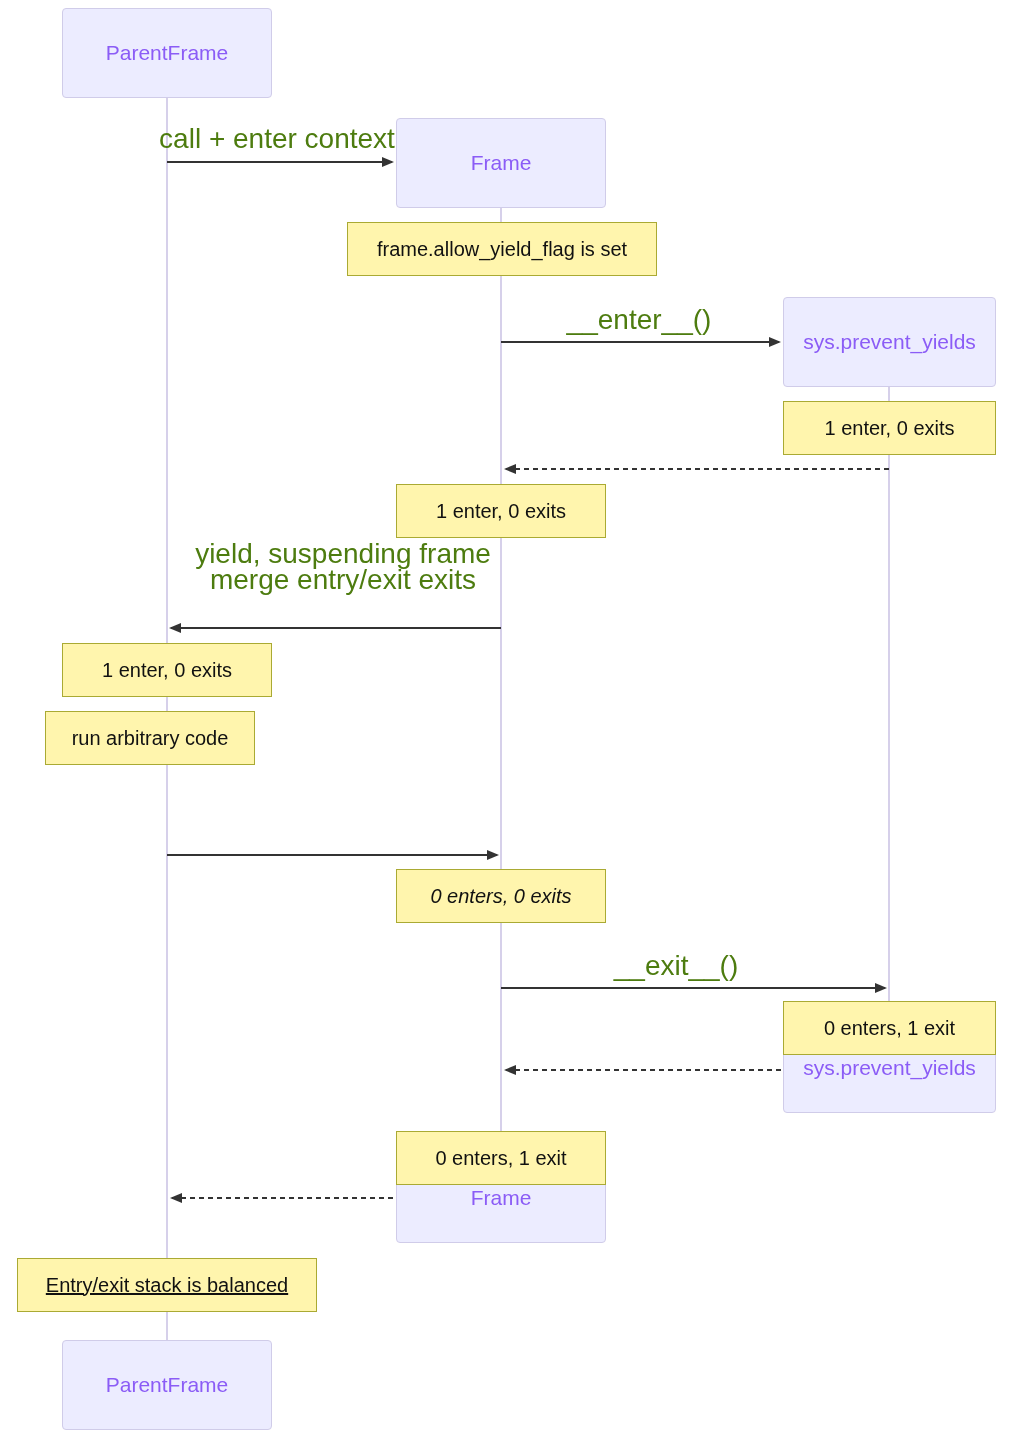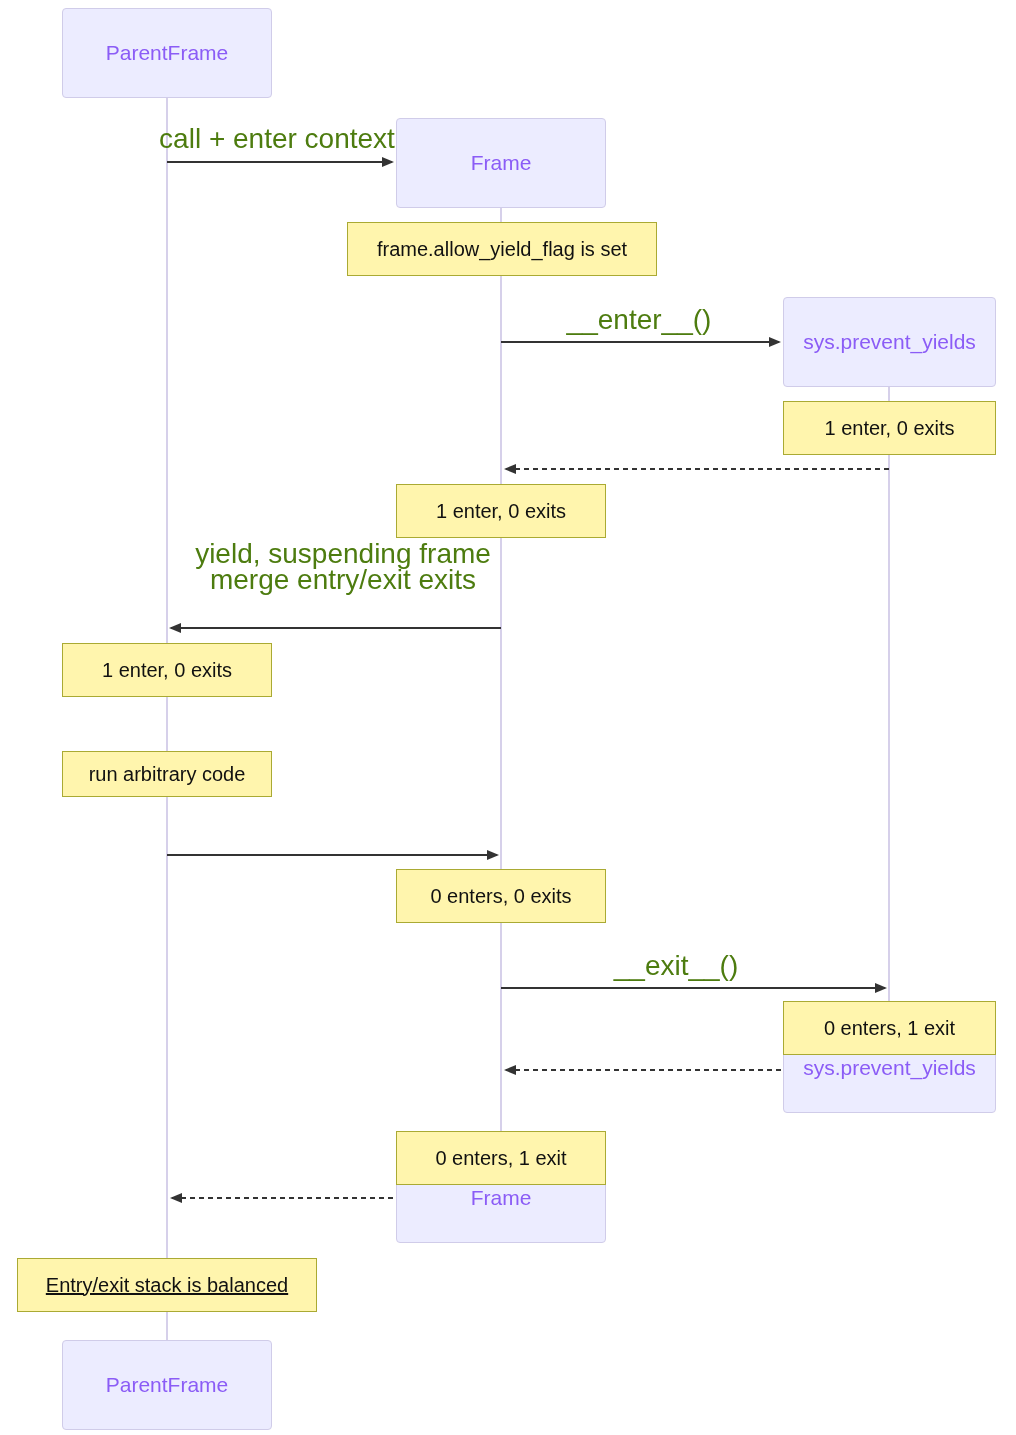--- a/index.html
+++ b/index.html
@@ -105,23 +105,23 @@
   <div class="actor" style="left:62px; top:1340px; width:210px; height:90px;">ParentFrame</div>
 
   <div class="note" style="left:347px; top:222px; width:310px; height:54px;">frame.allow_yield_flag is set</div>
 
   <div class="note" style="left:783px; top:401px; width:213px; height:54px;">1 enter, 0 exits</div>
 
   <div class="note" style="left:396px; top:484px; width:210px; height:54px;">1 enter, 0 exits</div>
 
   <div class="note" style="left:62px; top:643px; width:210px; height:54px;">1 enter, 0 exits</div>
 
-  <div class="note" style="left:62px; top:711px; width:210px; height:46px;margin-top:40px;">run arbitrary code</div>
+  <div class="note" style="left:45px; top:711px; width:210px; height:54px;">run arbitrary code</div>
 
-  <div class="note" style="left:396px; top:869px; width:210px; height:54px;">0 enters, 0 exits</div>
+  <div class="note" style="left:396px; top:869px; width:210px; height:54px;font-style:italic;">0 enters, 0 exits</div>
 
   <div class="note" style="left:783px; top:1001px; width:213px; height:54px;">0 enters, 1 exit</div>
 
   <div class="note" style="left:396px; top:1131px; width:210px; height:54px;">0 enters, 1 exit</div>
 
   <div class="note" style="left:17px; top:1258px; width:300px; height:54px;text-decoration:underline;">Entry/exit stack is balanced</div>
 
 </div>
 
 </body></html>

